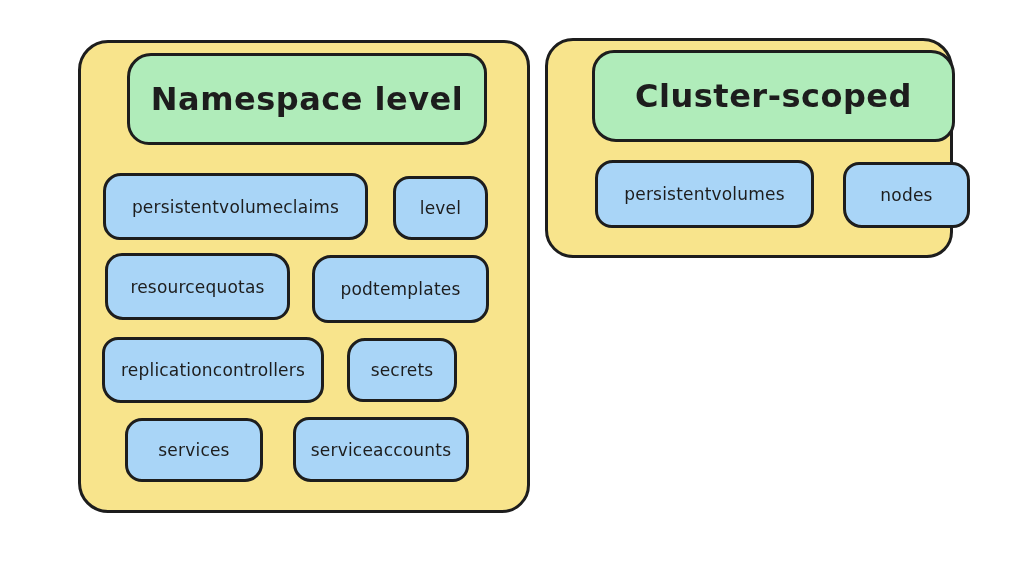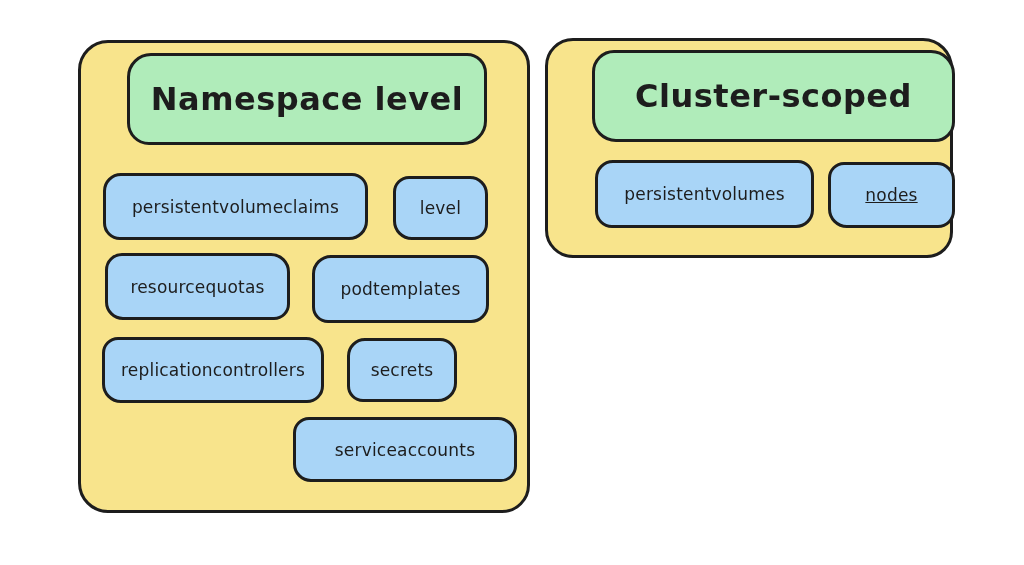--- a/index.html
+++ b/index.html
@@ -63,38 +63,39 @@
     white-space: nowrap;
   }
   
   .i-pvc      { left: 22px;  top: 130px; width: 265px; height: 67px; border-radius: 18px 16px 19px 17px; }
   .i-pods     { left: 312px; top: 133px; width: 95px;  height: 64px; border-radius: 16px 18px 16px 19px; }
   .i-rq       { left: 24px;  top: 210px; width: 185px; height: 67px; border-radius: 17px 19px 16px 18px; }
   .i-pt       { left: 231px; top: 212px; width: 177px; height: 68px; border-radius: 19px 16px 18px 16px; }
   .i-rc       { left: 21px;  top: 294px; width: 222px; height: 66px; border-radius: 16px 18px 17px 19px; }
   .i-secrets  { left: 266px; top: 295px; width: 110px; height: 64px; border-radius: 18px 17px 19px 16px; }
   .i-svc      { left: 44px;  top: 375px; width: 138px; height: 64px; border-radius: 17px 16px 18px 17px; }
-  .i-sa       { left: 212px; top: 374px; width: 224px; height: 65px; border-radius: 16px 19px 16px 18px; }
+  .i-sa       { left: 212px; top: 374px; width: 176px; height: 65px; border-radius: 16px 19px 16px 18px; }
   
   .i-pv       { left: 47px;  top: 119px; width: 219px; height: 68px; border-radius: 18px 16px 18px 17px; }
-  .i-nodes    { left: 280px; top: 121px; width: 127px; height: 66px; border-radius: 16px 18px 17px 19px; text-decoration: underline; }
+  .i-nodes    { left: 295px; top: 121px; width: 127px; height: 66px; border-radius: 16px 18px 17px 19px; }
 </style>
 </head>
 <body>
 
 <div class="canvas">
 
   <section class="group group-namespace">
     <div class="title">Namespace level</div>
     <div class="item i-pvc">persistentvolumeclaims</div>
     <div class="item i-pods">level</div>
     <div class="item i-rq">resourcequotas</div>
     <div class="item i-pt">podtemplates</div>
     <div class="item i-rc">replicationcontrollers</div>
     <div class="item i-secrets">secrets</div>
+    <div class="item i-svc">services</div>
     <div class="item i-sa">serviceaccounts</div>
   </section>
 
   <section class="group group-cluster">
     <div class="title">Cluster-scoped</div>
     <div class="item i-pv">persistentvolumes</div>
     <div class="item i-nodes">nodes</div>
   </section>
 
 </div>

